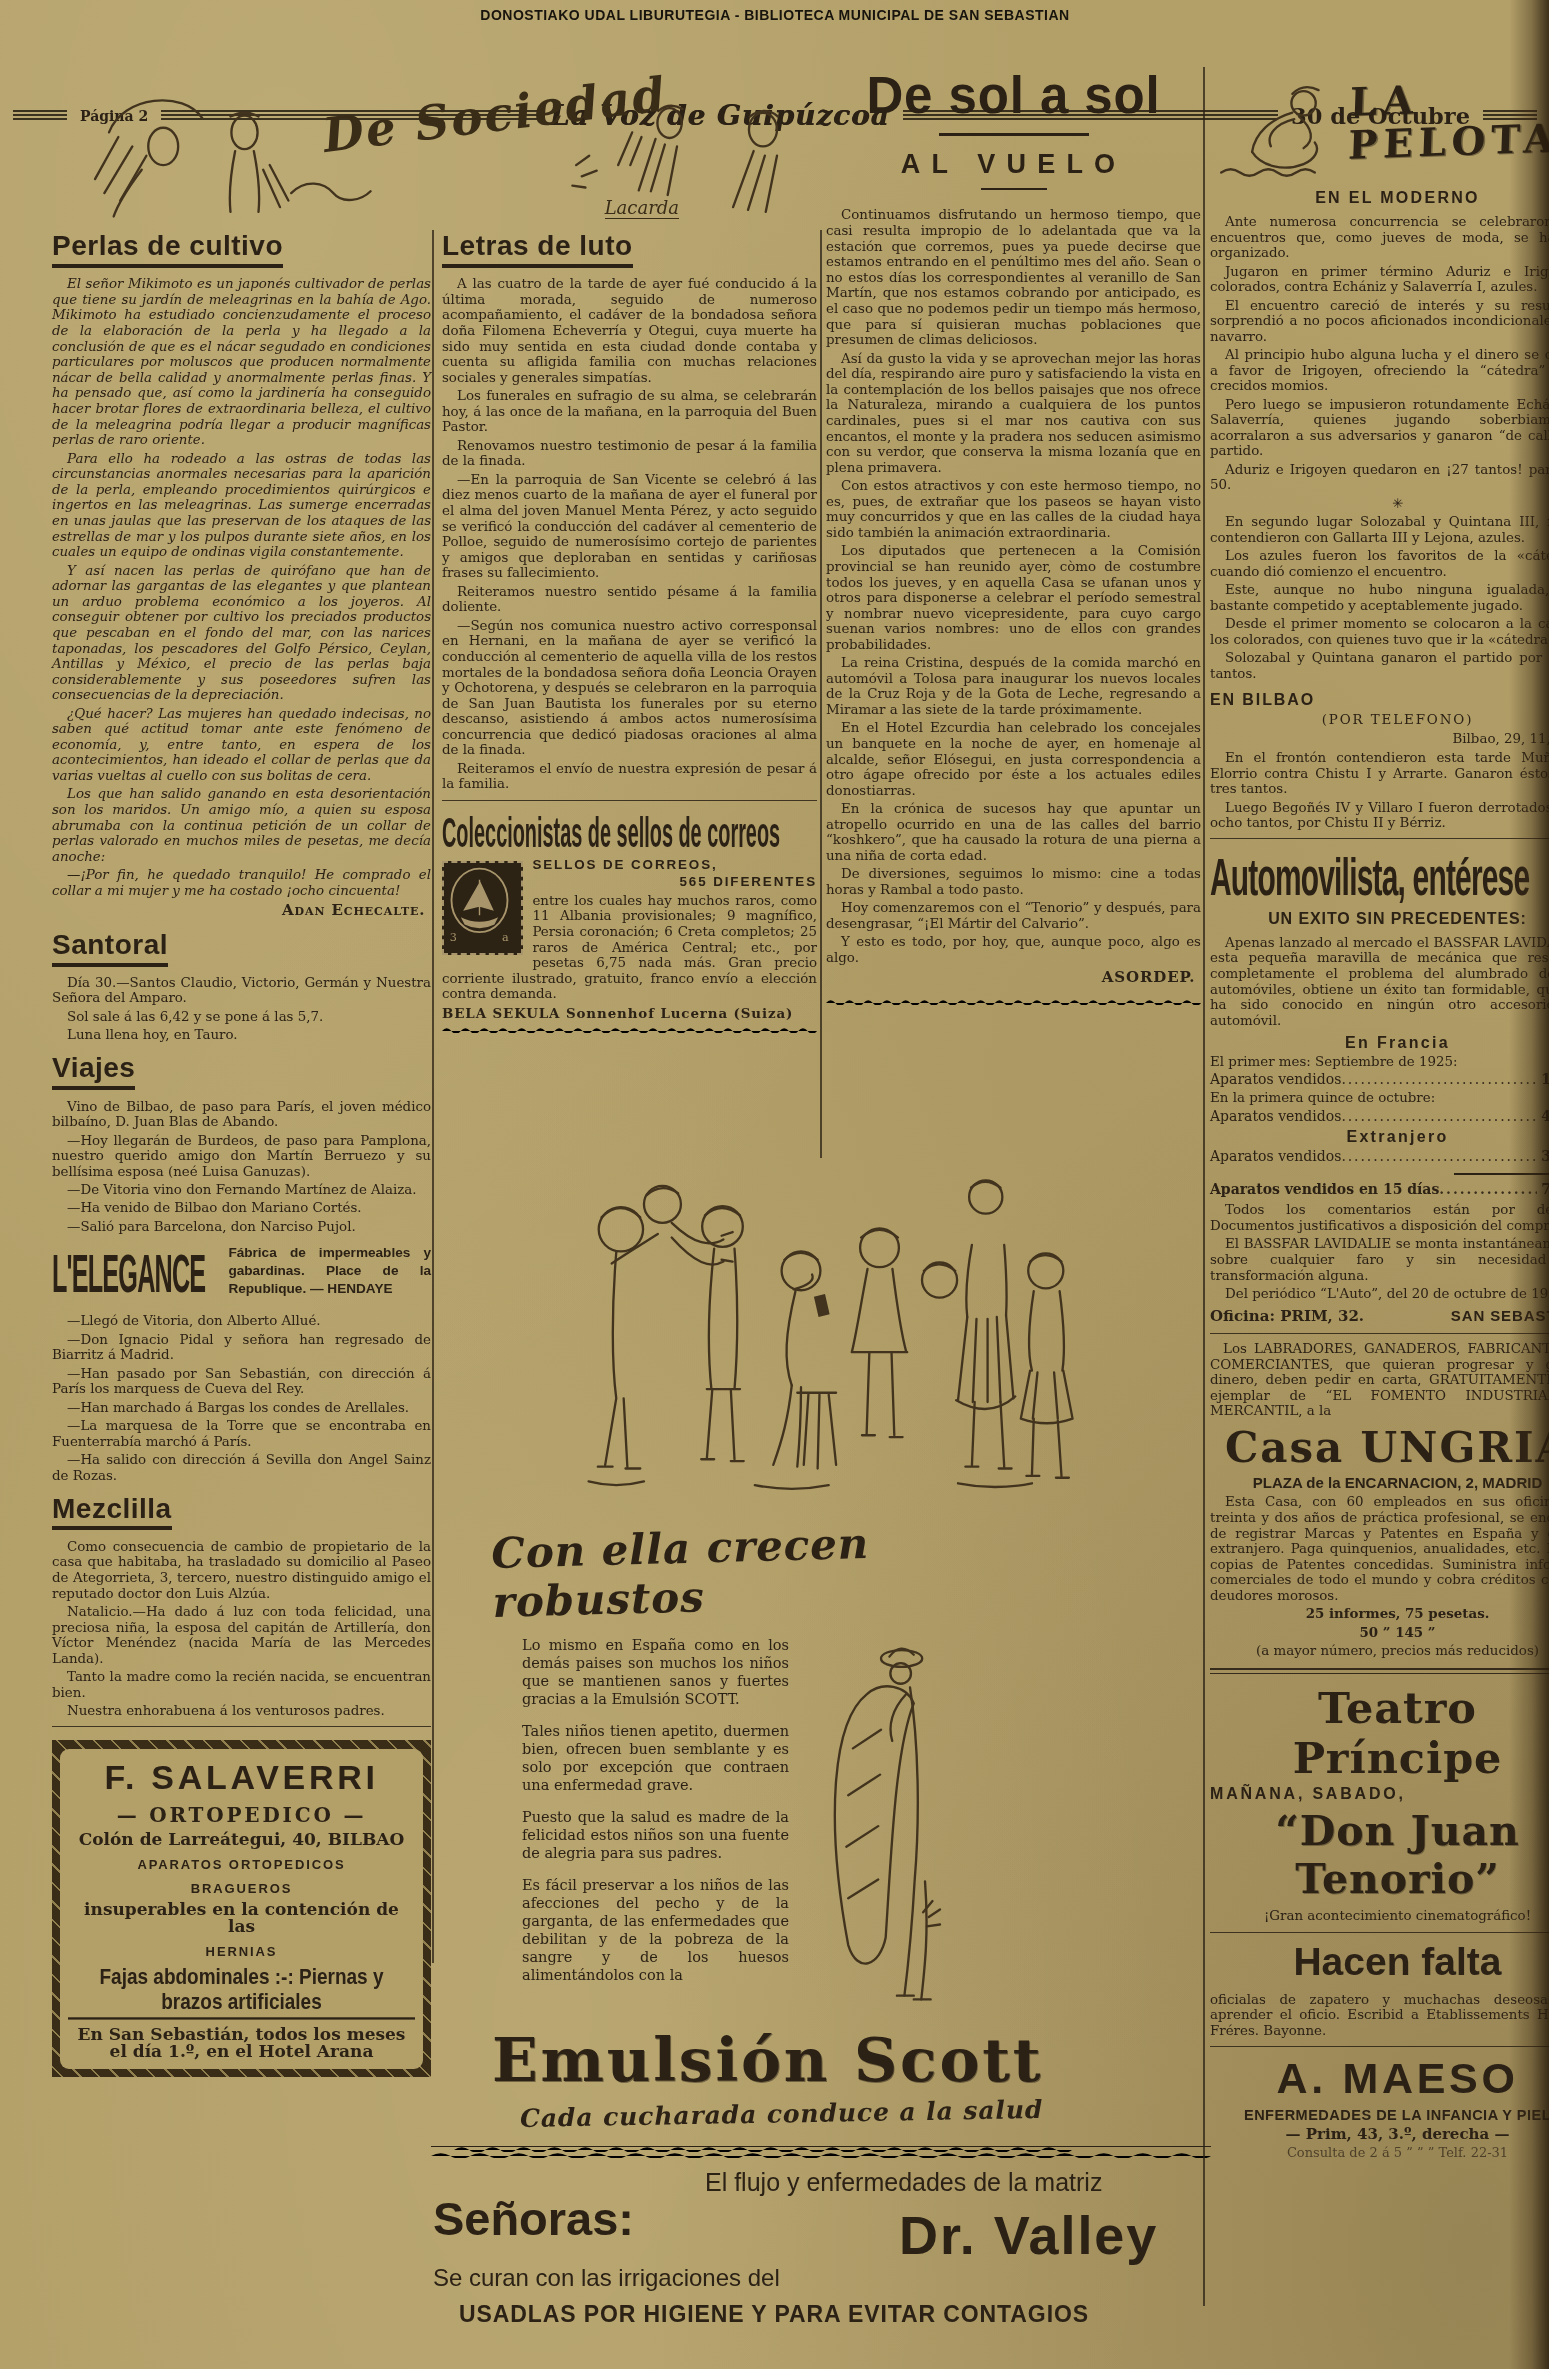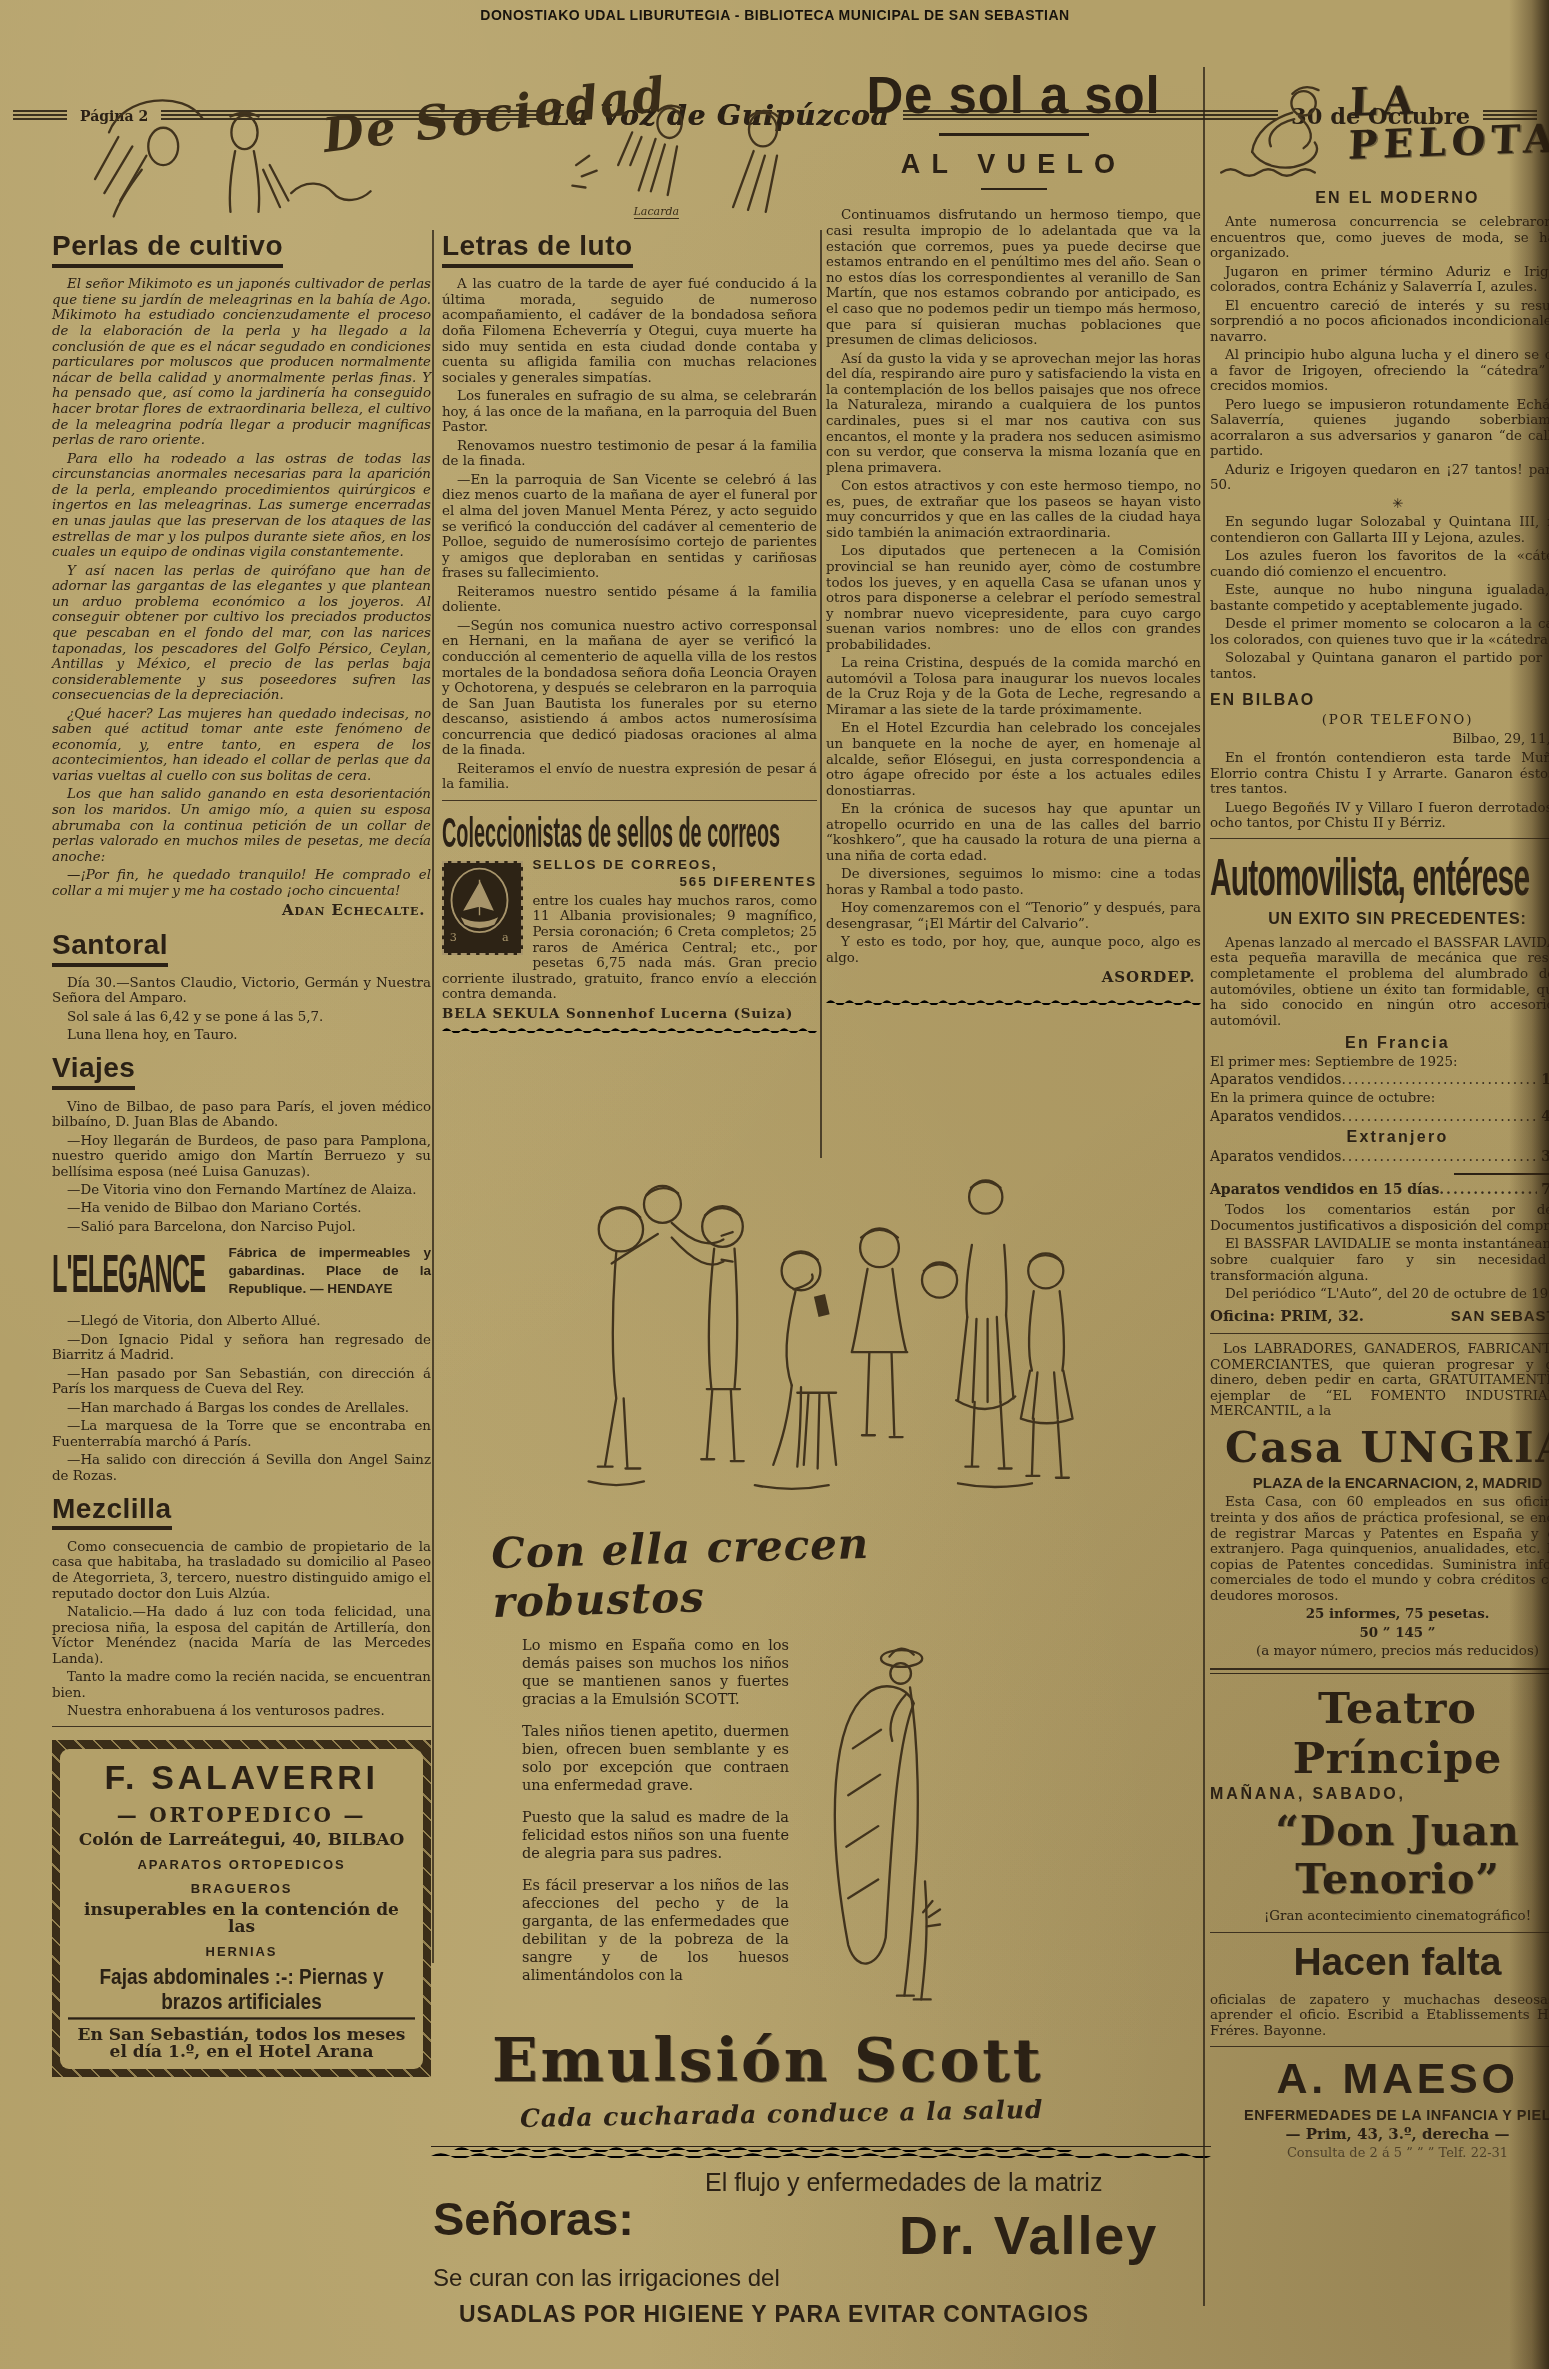--- a/index.html
+++ b/index.html
@@ -38,21 +38,21 @@
   .sig{text-align:right;font-variant:small-caps;font-weight:bold;font-size:15px;letter-spacing:0.9px;margin:1.9px 5.6px 9.4px 0;}
   .hr{border:0;border-top:1.9px solid #2b2115;margin:7.5px 0;opacity:.85;}
   .hr2{border:0;border-top:2.8px solid #2b2115;border-bottom:0.9px solid #2b2115;height:2.8px;margin:9.4px 0;opacity:.9;}
   .vrule{position:absolute;width:1.9px;background:#2b2115;opacity:.75;z-index:5;}
   .wavy{display:block;height:9.4px;}
   
   .sketchbox{position:absolute;left:52px;top:81px;width:768px;height:142px;}
   .sketchbox svg{position:absolute;left:0;top:0;}
   .soc-title{position:absolute;left:270px;top:5.6px;font-style:italic;font-weight:bold;font-size:47px;
     transform:rotate(-7deg);letter-spacing:1.9px;color:#3a2d18;}
-  .soc-sig{position:absolute;right:141px;bottom:3.7px;font-style:italic;font-size:11px;border-bottom:1.9px solid #3a2d18;color:#3a2d18;}
+  .soc-sig{position:absolute;right:141px;bottom:3.7px;font-style:italic;font-size:18px;border-bottom:1.9px solid #3a2d18;color:#3a2d18;}
   
   .tallwrap{overflow:visible;}
   .tall{font-family:"Liberation Sans",sans-serif;font-weight:bold;white-space:nowrap;transform-origin:left top;display:inline-block;}
   .mini-h{font-family:"Liberation Sans",sans-serif;font-weight:bold;text-align:center;
     font-size:16px;letter-spacing:2.3px;margin:9.4px 0 6.6px;text-indent:0;}
   
   .desol-title{font-family:"Liberation Sans",sans-serif;font-weight:bold;font-size:51px;text-align:center;letter-spacing:0.9px;margin:0;}
   .rule-mid{width:150px;height:3.7px;background:#2b2115;margin:7.5px auto 13px;}
   .alvuelo{font-family:"Liberation Sans",sans-serif;font-weight:bold;font-size:27px;letter-spacing:11.2px;text-align:center;margin:0;}
   .rule-sm{width:66px;height:2.8px;background:#2b2115;margin:7.5px auto 17px;}

